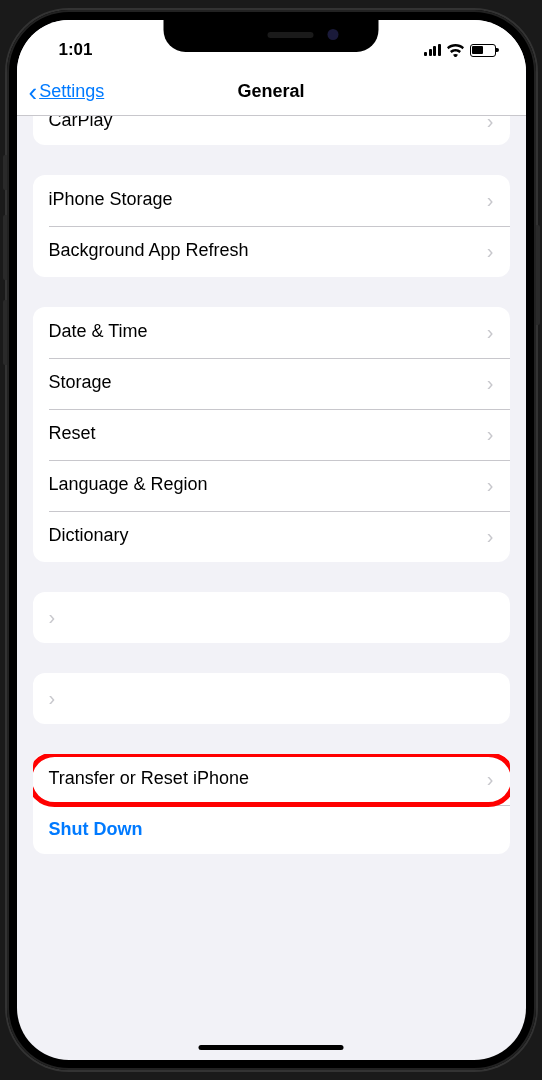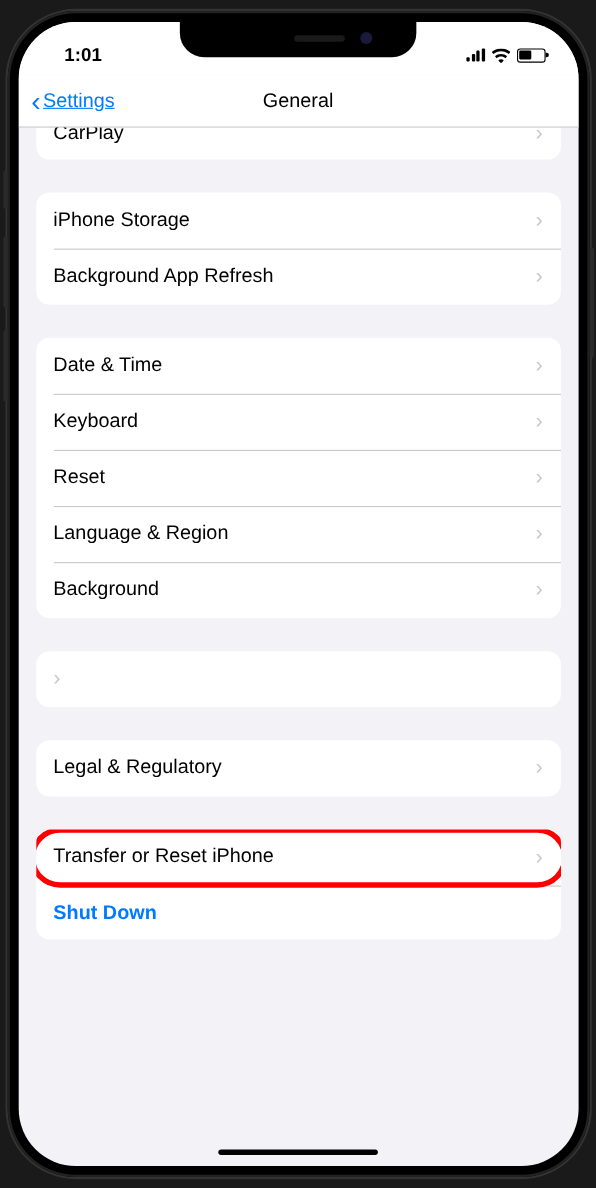--- a/index.html
+++ b/index.html
@@ -148,21 +148,21 @@
       line-height: 1;
     }
     .back-label {
       text-decoration: underline;
     }
     .nav-title {
       position: absolute;
       left: 50%;
       transform: translateX(-50%);
       font-size: 18px;
-      font-weight: 400;
+      font-weight: 700;
     }
     .content {
       overflow-y: auto;
       height: calc(100% - 96px);
       padding-bottom: 40px;
     }
     .section {
       margin: 30px 16px 0;
       background: #fff;
       border-radius: 12px;
@@ -297,44 +297,43 @@
             <span>Background App Refresh</span>
             <span class="row-chevron">›</span>
           </div>
         </div>
         <div class="section">
           <div class="row" style="position: relative;">
             <span>Date &amp; Time</span>
             <span class="row-chevron">›</span>
           </div>
           <div class="row" style="position: relative;">
-            <span>Keyboard</span>
+            <span>Storage</span>
             <span class="row-chevron">›</span>
           </div>
           <div class="row" style="position: relative;">
             <span>Reset</span>
             <span class="row-chevron">›</span>
           </div>
           <div class="row" style="position: relative;">
             <span>Language &amp; Region</span>
             <span class="row-chevron">›</span>
           </div>
           <div class="row" style="position: relative;">
-            <span>Background</span>
-            <span class="row-chevron">›</span>
-          </div>
-        </div>
-        <div class="section">
-          <div class="row" style="position: relative;">
-            <span class="row-chevron">›</span>
-          </div>
-        </div>
-        <div class="section">
-          <div class="row" style="position: relative;">
-            <span>Legal &amp; Regulatory</span>
+            <span>Dictionary</span>
+            <span class="row-chevron">›</span>
+          </div>
+        </div>
+        <div class="section">
+          <div class="row" style="position: relative;">
+            <span class="row-chevron">›</span>
+          </div>
+        </div>
+        <div class="section">
+          <div class="row" style="position: relative;">
             <span class="row-chevron">›</span>
           </div>
         </div>
         <div class="section">
           <div class="row" style="position: relative;">
             <span>Transfer or Reset iPhone</span>
             <span class="row-chevron">›</span>
             <div class="highlight-ring" style="inset: -2px -6px;"></div>
           </div>
           <div class="row shutdown" style="position: relative; font-weight: bold;">

